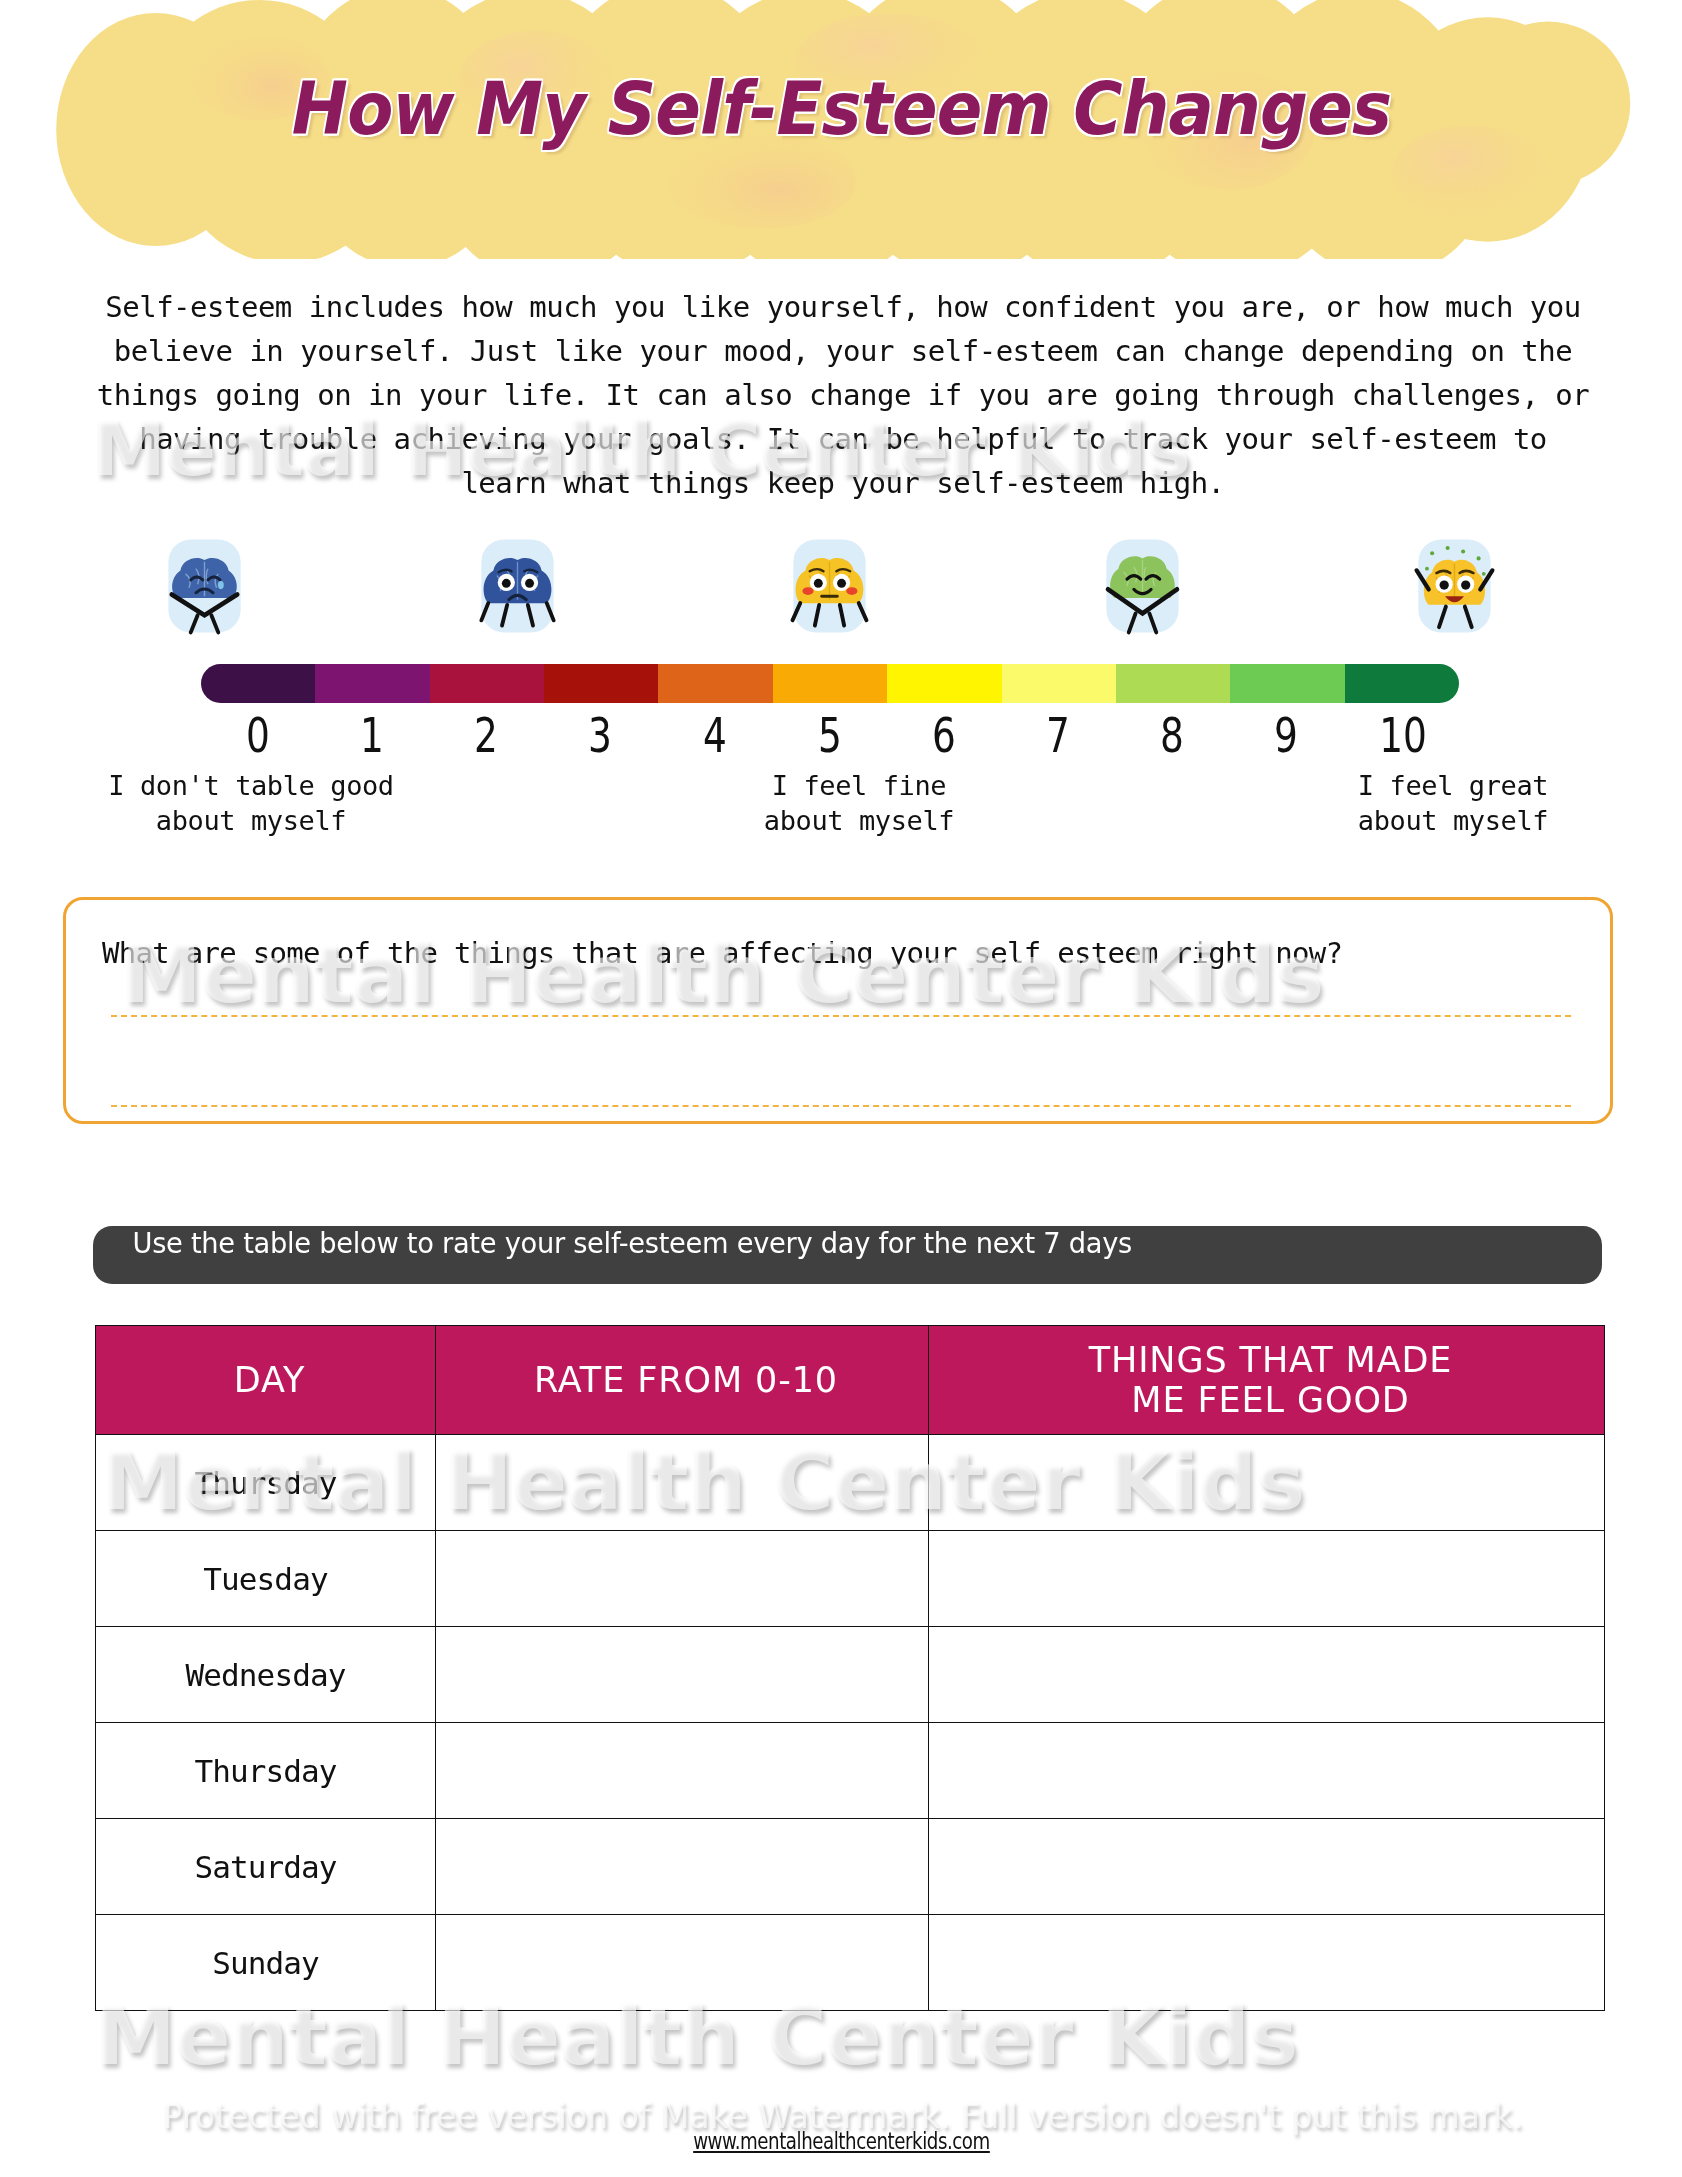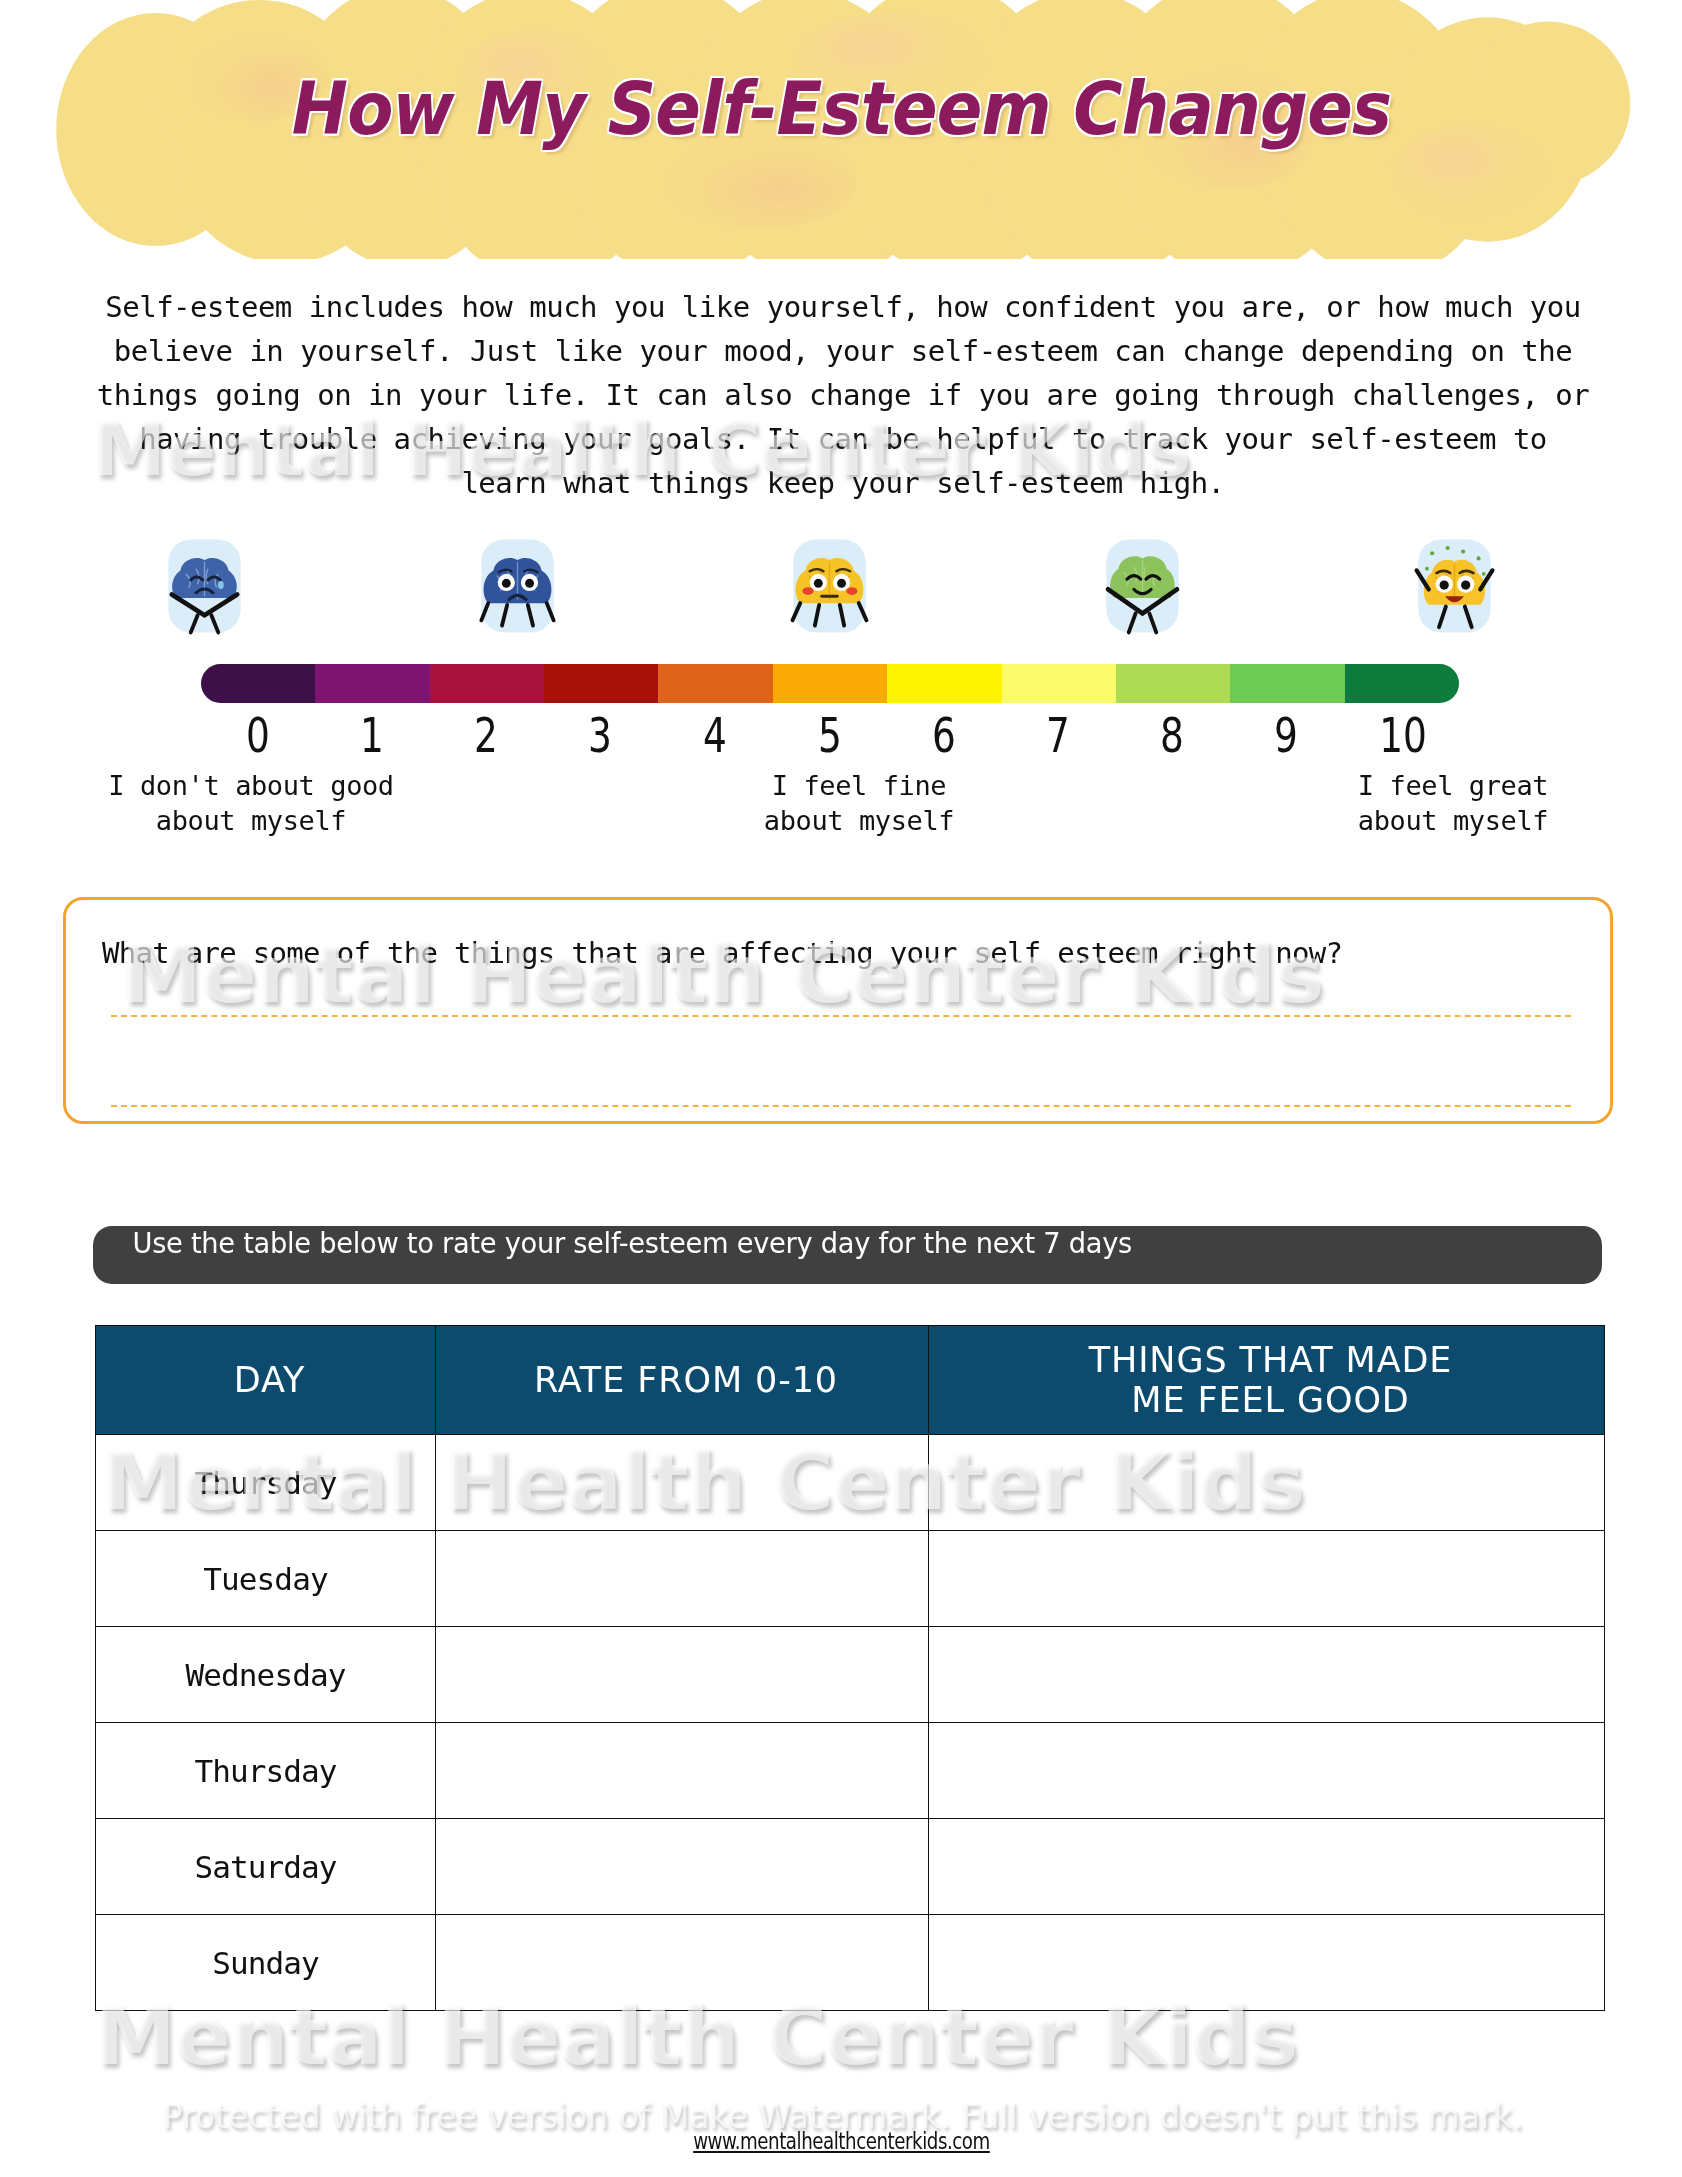--- a/index.html
+++ b/index.html
@@ -175,21 +175,21 @@
     left: 95px; top: 1325px;
     width: 1509px;
     border-collapse: collapse;
     table-layout: fixed;
   }
   .tbl th, .tbl td {
     border: 1.7px solid #111;
     padding: 0;
   }
   .tbl thead th {
-    background: #0c4a6e;
+    background: #be185d;
     color: #ffffff;
     height: 108px;
     font-family: "DejaVu Sans", sans-serif;
     font-size: 35px;
     font-weight: 400;
     letter-spacing: 0.9px;
     line-height: 40px;
     text-align: center;
     vertical-align: middle;
     padding-left: 8px;
@@ -454,21 +454,21 @@
     <div class="num" style="left:514px">4</div>
     <div class="num" style="left:629px">5</div>
     <div class="num" style="left:743px">6</div>
     <div class="num" style="left:857px">7</div>
     <div class="num" style="left:971px">8</div>
     <div class="num" style="left:1085px">9</div>
     <div class="num" style="left:1202px">10</div>
   </div>
 
   <div class="anchor left">
-    <div>I don't about good</div>
+    <div>I don't table good</div>
     <div>about myself</div>
   </div>
   <div class="anchor mid">
     <div>I feel fine</div>
     <div>about myself</div>
   </div>
   <div class="anchor right">
     <div>I feel great</div>
     <div>about myself</div>
   </div>

